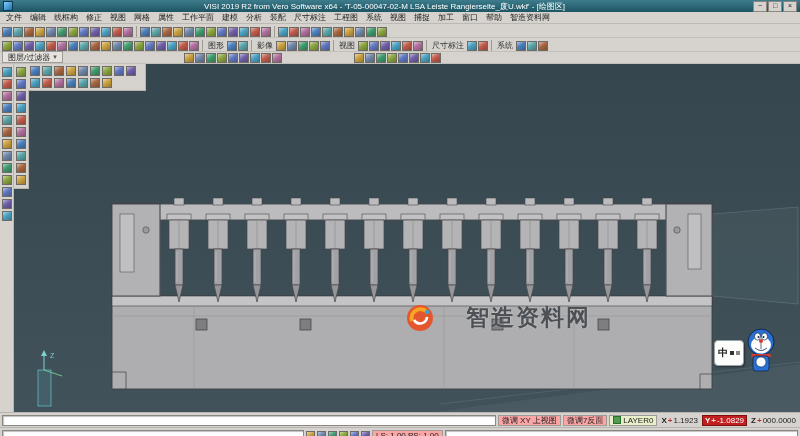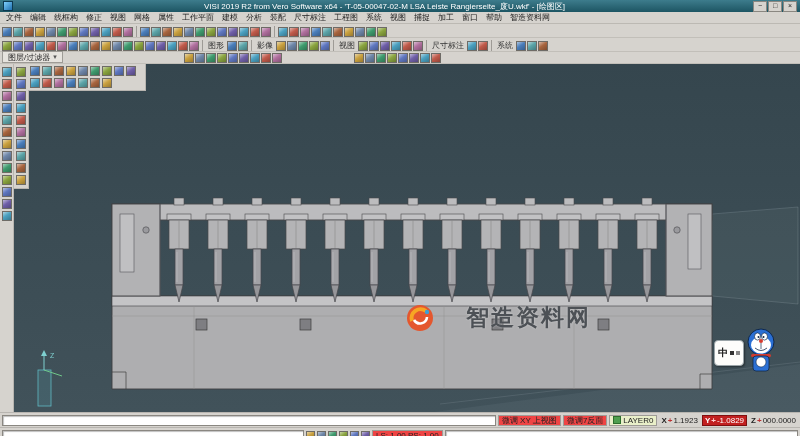--- a/index.html
+++ b/index.html
@@ -59,21 +59,21 @@
   .ime-dot{width:4px;height:4px;background:#333;}
   .ime-dot.b{background:#888;}
   .sticker{position:absolute;left:729px;top:264px;}
   .axis-triad{position:absolute;left:14px;top:284px;}
   
   .status-row{height:14px;display:flex;align-items:center;gap:2px;background:#d6d3ce;
     border-top:1px solid #b8b5b0;padding:0 2px;font-size:8px;}
   .sunken{background:#fff;border:1px solid #8a8781;height:9px;
     box-shadow:inset 1px 1px 1px rgba(0,0,0,.25);}
   .grow{flex:1;}
-  .status-btn{border:1px solid #9e9b96;background:#ef4444;padding:0 3px;height:11px;
+  .status-btn{border:1px solid #9e9b96;background:#fca5a5;padding:0 3px;height:11px;
     display:flex;align-items:center;white-space:nowrap;gap:2px;box-sizing:border-box;}
   .layer-chip{background:#e9efc9;}
   .chip-sq{width:6px;height:6px;background:#4f9e4f;border:1px solid #2d6e2d;}
   .coord{display:flex;align-items:center;gap:1px;padding:0 2px;white-space:nowrap;}
   .coord .cross{color:#b33;font-weight:bold;}
   .coord.y-red{background:#c22020;color:#fff;border:1px solid #7e1010;height:11px;box-sizing:border-box;}
   .coord.y-red .cross{color:#ffd0d0;}
   .mini-icons{display:flex;gap:2px;align-items:center;}
   .mini-icons .tb-icon{width:9px;height:9px;}
 </style>

